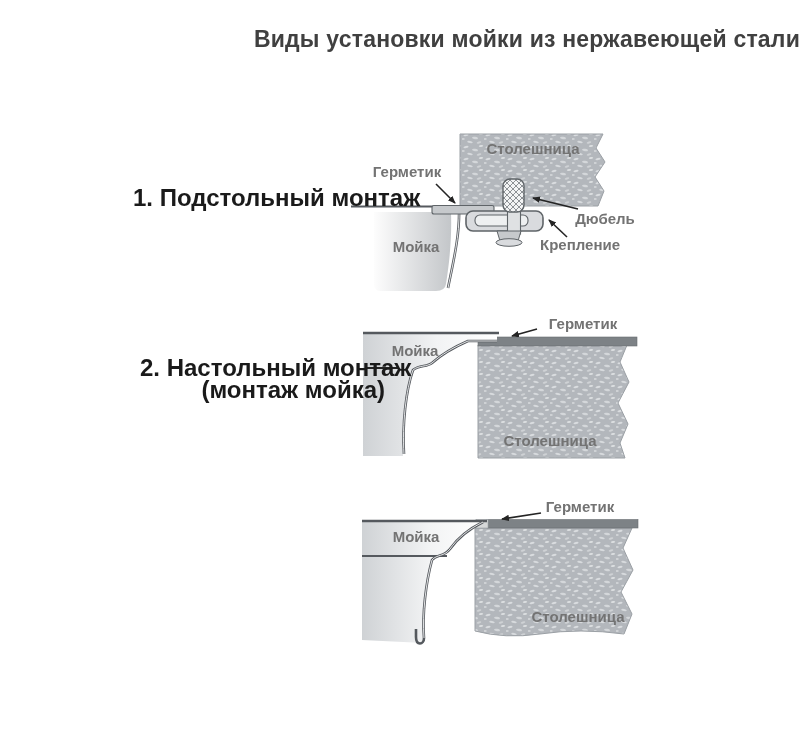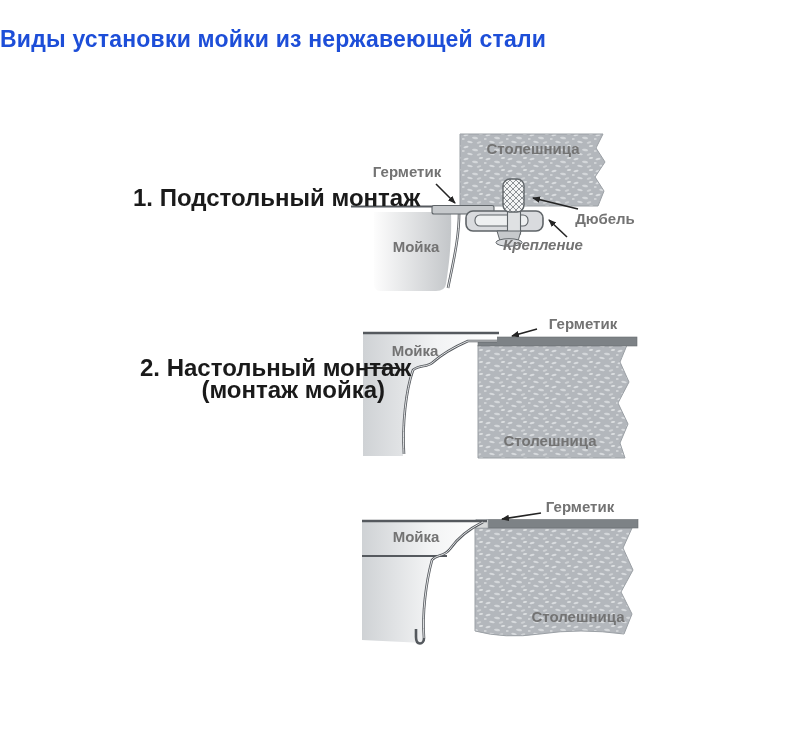--- a/index.html
+++ b/index.html
@@ -2,22 +2,22 @@
 <html><head>
 <meta charset="utf-8">
 <style>
   html,body{margin:0;padding:0;background:#ffffff;}
   .stage{
     position:relative;width:800px;height:730px;background:#ffffff;
     font-family:"Liberation Sans","DejaVu Sans",sans-serif;overflow:hidden;
   }
   .layer{position:absolute;left:0;top:0;}
   .title{
-    position:absolute;left:0;top:26px;width:800px;text-align:left;
-    font-size:23px;font-weight:bold;color:#1d4ed8;letter-spacing:.2px;
+    position:absolute;left:0;top:26px;width:800px;text-align:right;
+    font-size:23px;font-weight:bold;color:#404040;letter-spacing:.2px;
   }
   .blk{position:absolute;font-weight:bold;color:#1a1a1a;font-size:24px;line-height:22px;white-space:nowrap;}
   .blk.center{text-align:center;}
   .blue{
     position:absolute;transform:translateX(-50%);
     font-size:15px;font-weight:bold;color:#737373;white-space:nowrap;
   }
 </style>
 </head>
 <body>
@@ -103,21 +103,21 @@
 
   <div class="blk center" style="left:140px;top:357px;width:245px;text-align:right;">
     <div>2. Настольный монтаж</div>
     <div>(монтаж мойка)</div>
   </div>
 
 
   <div class="blue" style="left:407px;top:163px;">Герметик</div>
   <div class="blue" style="left:533px;top:140px;">Столешница</div>
   <div class="blue" style="left:605px;top:210px;">Дюбель</div>
-  <div class="blue" style="left:543px;top:236px;font-style:italic;">Крепление</div>
+  <div class="blue" style="left:580px;top:236px;">Крепление</div>
   <div class="blue" style="left:416px;top:238px;">Мойка</div>
 
   <div class="blue" style="left:415px;top:342px;">Мойка</div>
   <div class="blue" style="left:583px;top:315px;">Герметик</div>
   <div class="blue" style="left:550px;top:432px;">Столешница</div>
 
   <div class="blue" style="left:416px;top:528px;">Мойка</div>
   <div class="blue" style="left:580px;top:498px;">Герметик</div>
   <div class="blue" style="left:578px;top:608px;">Столешница</div>
 

